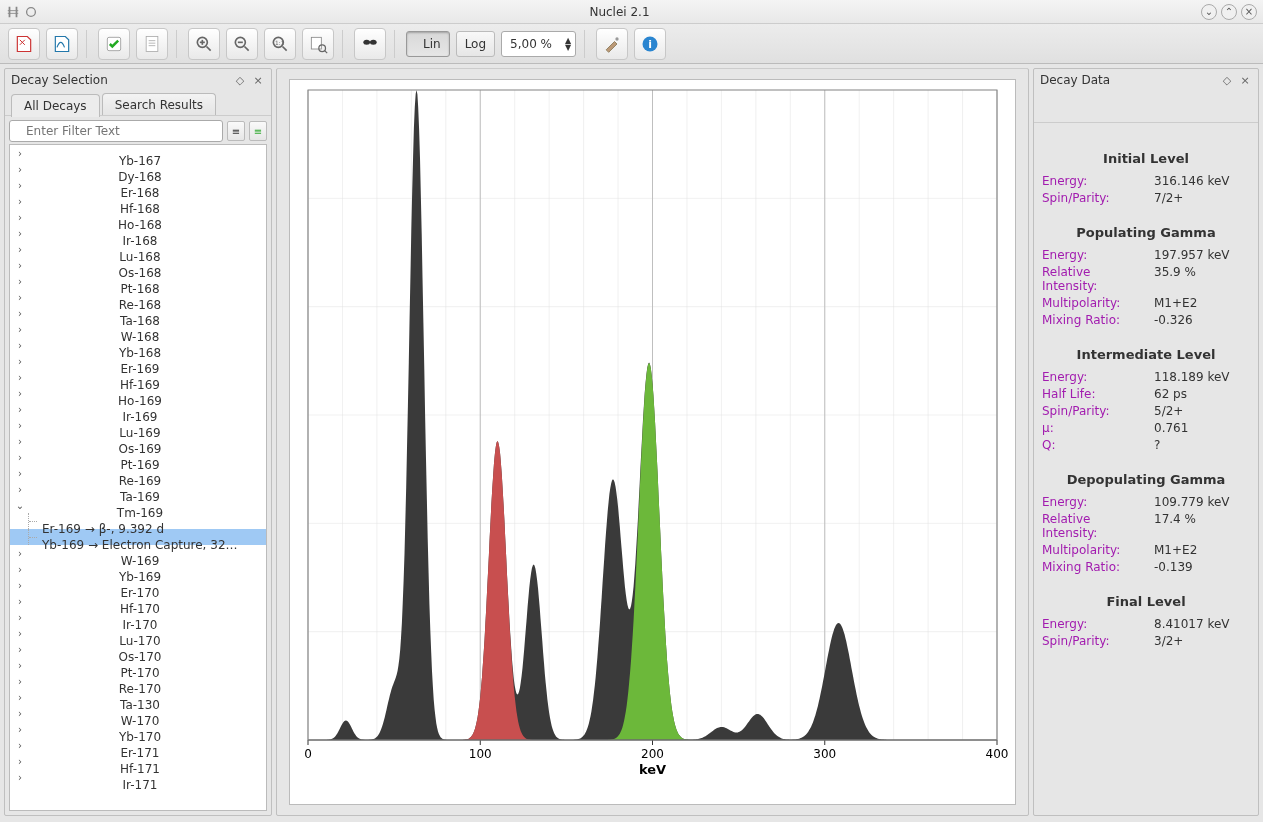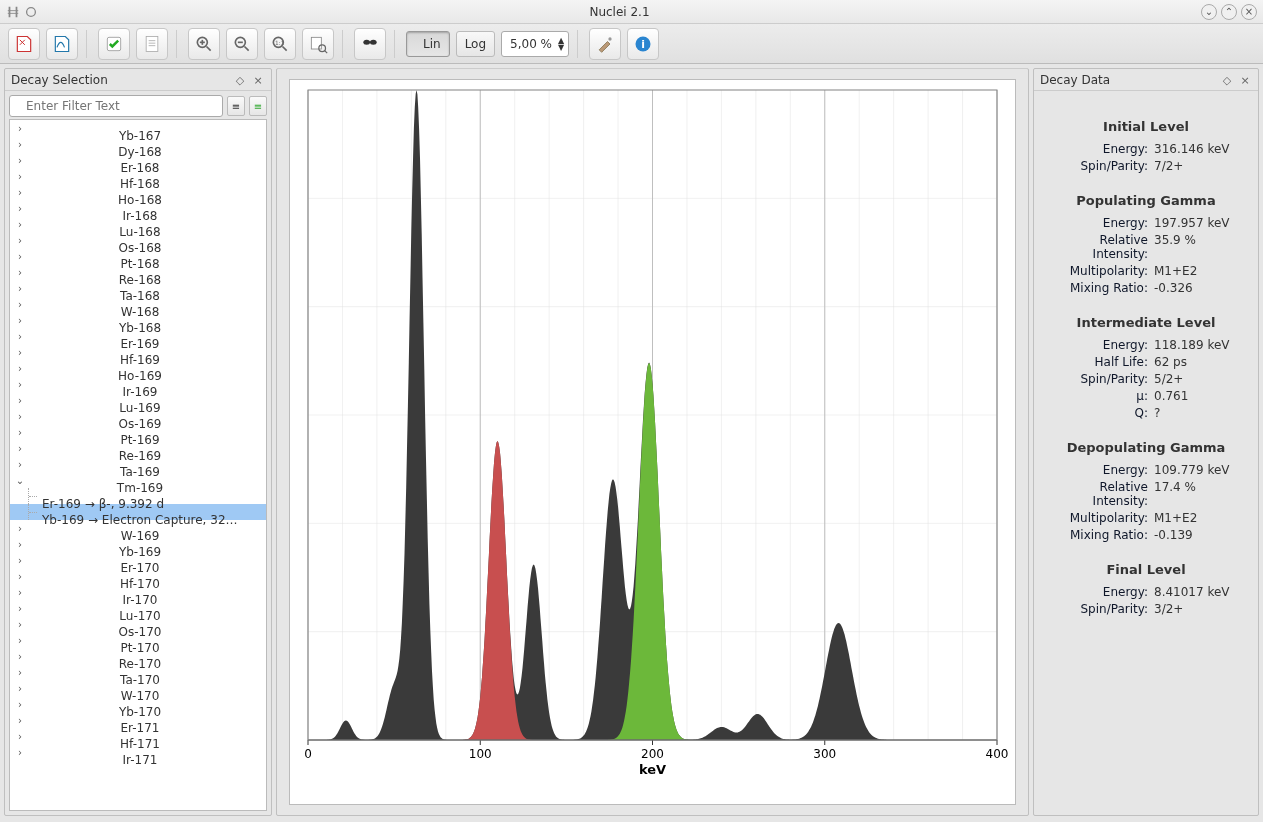--- a/index.html
+++ b/index.html
@@ -10,27 +10,27 @@
 .titlebar .sysicon { width:14px; height:14px; display:flex; align-items:center; justify-content:center; color:#555;}
 .titlebar .title { flex:1; text-align:center; font-size:12px; color:#333;}
 .titlebar .sysicons-right { display:flex; gap:4px; }
 .sysbtn { width:16px; height:16px; border:1px solid #aaa; border-radius:50%; background:#f0f0f0; display:flex; align-items:center; justify-content:center; font-size:10px; color:#555; cursor:pointer;}
 .toolbar { height:40px; background:linear-gradient(#ececec,#e0e0e0); border-bottom:1px solid #bbb; display:flex; align-items:center; padding:0 8px; gap:6px;}
 .tbtn { width:32px; height:32px; border:1px solid #c7c7c7; border-radius:4px; background:linear-gradient(#fff,#e9e9e9); display:flex; align-items:center; justify-content:center; cursor:pointer;}
 .tbtn svg { width:20px; height:20px; }
 .tsep { width:4px; height:28px; border-left:1px solid #ccc; margin:0 2px;}
 .tlabelbtn { height:26px; padding:0 8px; border:1px solid #bbb; border-radius:3px; background:linear-gradient(#f8f8f8,#e6e6e6); cursor:pointer; font-size:12px; display:flex; align-items:center;}
 .tlabelbtn.pressed { background:linear-gradient(#d8d8d8,#e6e6e6); border-color:#999; box-shadow: inset 0 1px 2px rgba(0,0,0,.25); padding-left: 16px;}
-.tcombo { height:26px; border:1px solid #aaa; border-radius:3px; background:#fff; display:flex; align-items:center; padding:0 4px 0 8px; gap:6px; cursor:pointer;}
+.tcombo { height:26px; border:1px solid #aaa; border-radius:3px; background:#fff; display:flex; align-items:center; padding:0 4px 0 8px; gap:13px; cursor:pointer;}
 .tcombo .arrows { display:flex; flex-direction:column; font-size:8px; line-height:7px; color:#333;}
 .main { flex:1; display:flex; overflow:hidden; padding:4px 4px 6px 4px; gap:0;}
 .panel { background:#e6e6e6; border:1px solid #bfbfbf; border-radius:2px; display:flex; flex-direction:column; }
 .left { width:268px; }
 .center { flex:1; margin:0 4px;}
-.right { width:226px; }
+.right { width:226px;gap:32px; }
 .panel-header { height:22px; display:flex; align-items:center; padding:0 6px; font-size:12px; color:#333; }
 .panel-header .flex { flex:1; }
 .panel-header .hicon { width:14px; height:14px; margin-left:4px; color:#666; cursor:pointer; display:flex; align-items:center; justify-content:center; font-size:11px;}
 .tabbar { display:flex; padding:0 6px; margin-top:2px; align-items:flex-end;}
 .tab { padding:4px 12px; border:1px solid #bbb; border-bottom:none; background:linear-gradient(#f3f3f3,#e4e4e4); border-radius:4px 4px 0 0; margin-right:2px; cursor:pointer; font-size:12px;}
 .tab.active { background:#ececec; position:relative; top:1px;}
 .leftbody { flex:1; display:flex; flex-direction:column; border-top:1px solid #ccc; margin-top:-1px; padding:4px; overflow:hidden;}
 .filterrow { display:flex; gap:4px; align-items:center; margin-bottom:2px;}
 .filterinput { flex:1; height:22px; border:1px solid #aaa; border-radius:3px; padding:0 16px; font-size:12px; color:#888; background:#fff;}
 .smallbtn { width:18px; height:20px; border:1px solid #bbb; border-radius:2px; background:linear-gradient(#fafafa,#e6e6e6); cursor:pointer; display:flex; align-items:center; justify-content:center; font-size:10px;}
@@ -47,21 +47,21 @@
 .trow.selected { background:#9fc9f4; }
 .trow.expanded .expander::before { content:"⌄"; }
 .trow:not(.expanded):not(.child) .expander::before { content:"›"; }
 .trow.child .expander { border-left:1px dotted #aaa; height:100%; display:flex; align-items:center; width:14px;}
 .trow.child .expander::before { content:""; display:block; width:8px; border-top:1px dotted #aaa;}
 .centerbody { flex:1; border-top:1px solid #ccc; margin-top:-1px; padding:10px 12px; display:flex;}
 .chart { flex:1; background:#fff; border:1px solid #bbb; position:relative; }
 .rightbody { flex:1; border-top:1px solid #ccc; margin-top:-1px; padding:8px 8px 12px 8px; overflow:auto; }
 .section-title { font-weight:bold; text-align:center; margin:20px 0 8px 0; font-size:13px;}
 .kv { display:flex; margin:3px 0; font-size:12px;}
-.kv .k { width:112px; text-align:right; color:#0f172a; padding-right:6px;}
+.kv .k { width:112px; text-align:left; color:#a21caf; padding-right:6px;}
 .kv .v { flex:1; text-align:left;}
 .centertab-bar { display:flex; padding:0 6px; align-items:flex-end; height:24px; margin-top:0px;}
 </style>
 </head>
 <body>
 
 <div class="window">
 
   <div class="titlebar">
     <div class="sysicons-left">
@@ -180,20 +180,24 @@
 
   <div class="main">
 
     <div class="panel left">
       <div class="panel-header">
         <span>Decay Selection</span>
         <span class="flex"></span>
         <span class="hicon">◇</span>
         <span class="hicon">×</span>
       </div>
+      <div class="tabbar">
+        <div class="tab active">All Decays</div>
+        <div class="tab">Search Results</div>
+      </div>
       <div class="leftbody">
         <div class="filterrow">
           <input class="filterinput" placeholder="Enter Filter Text" style="">
           <div class="smallbtn">≡</div>
           <div class="smallbtn">
               <span style="color:#3a3">≡</span>
             </div>
         </div>
         <div class="treewrap">
           <div class="tree" id="tree">
@@ -328,21 +332,21 @@
               <div class="trow ">
                 <span class="expander"></span>
                 <span class="tlabel">Pt-170</span>
               </div>
               <div class="trow ">
                 <span class="expander"></span>
                 <span class="tlabel">Re-170</span>
               </div>
               <div class="trow ">
                 <span class="expander"></span>
-                <span class="tlabel">Ta-170</span>
+                <span class="tlabel">Ta-130</span>
               </div>
               <div class="trow ">
                 <span class="expander"></span>
                 <span class="tlabel">W-170</span>
               </div>
               <div class="trow ">
                 <span class="expander"></span>
                 <span class="tlabel">Yb-170</span>
               </div>
               <div class="trow ">

